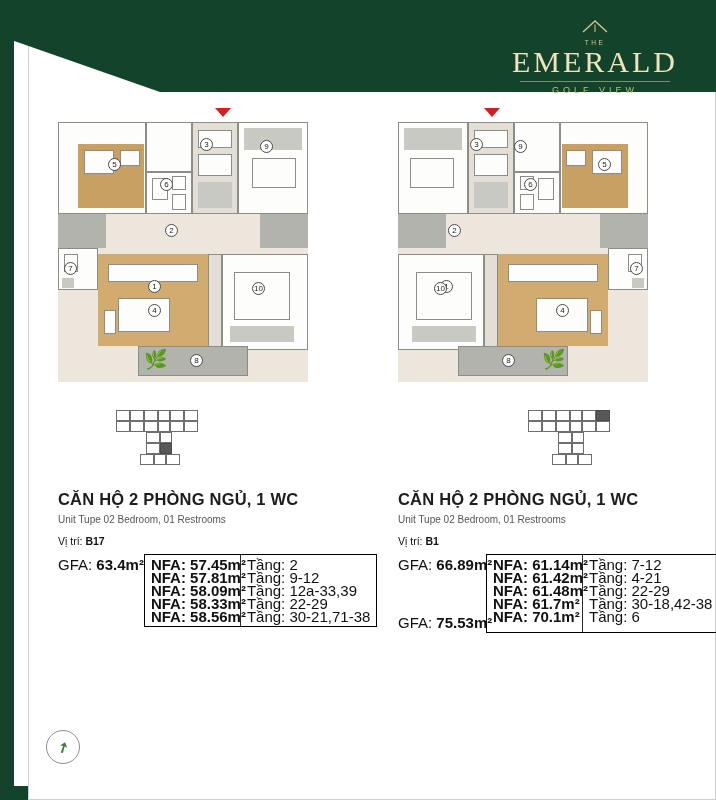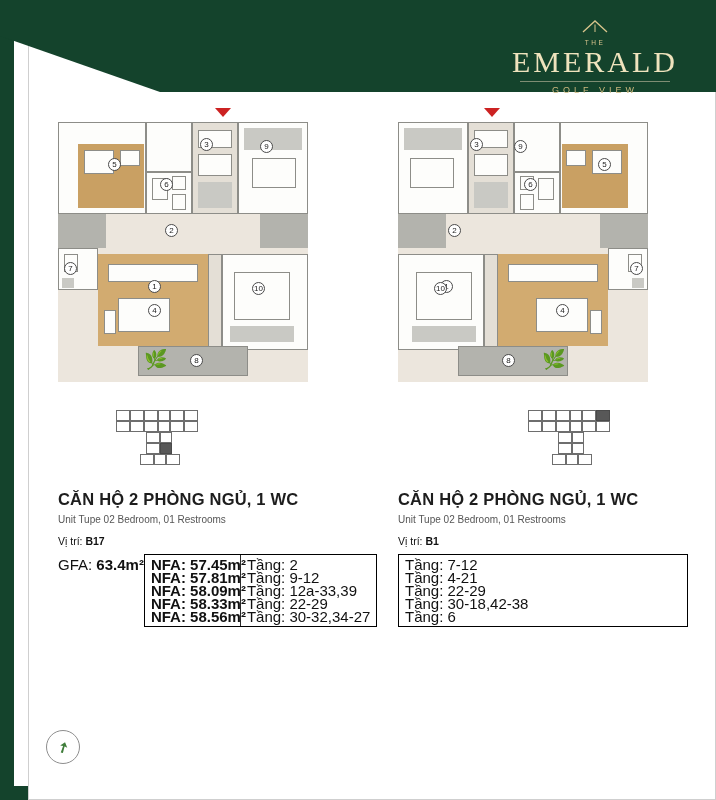--- a/index.html
+++ b/index.html
@@ -366,21 +366,21 @@
             <div class="tb-row"><b>NFA: 57.81m²</b></div>
             <div class="tb-row"><b>NFA: 58.09m²</b></div>
             <div class="tb-row"><b>NFA: 58.33m²</b></div>
             <div class="tb-row"><b>NFA: 58.56m²</b></div>
           </div>
           <div class="tb-col tang">
             <div class="tb-row"><span>Tầng: 2</span></div>
             <div class="tb-row"><span>Tầng: 9-12</span></div>
             <div class="tb-row"><span>Tầng: 12a-33,39</span></div>
             <div class="tb-row"><span>Tầng: 22-29</span></div>
-            <div class="tb-row"><span>Tầng: 30-32,34-27</span></div>
+            <div class="tb-row"><span>Tầng: 30-21,71-38</span></div>
           </div>
         </div>
       </div>
     </div>
   </div>
 
   <div class="plan-col right">
 
     <div class="fp">
       <div class="fp-marker" style="left:92px; top:-6px;"></div>
@@ -465,21 +465,39 @@
 
     <div class="title">CĂN HỘ 2 PHÒNG NGỦ, 1 WC</div>
     <div class="subtitle">Unit Tupe 02 Bedroom, 01 Restrooms</div>
     <div class="viTri">
       <span>Vị trí:</span>
       <b>B1</b>
     </div>
 
     <div class="spec">
       <div class="spec-box">
+        <div class="gfa-col">
+          <div class="gfa-line">
+            <span>GFA:</span>
+            <b>66.89m²</b>
+          </div>
+          <div style="height:39px;"></div>
+          <div class="gfa-line">
+            <span>GFA:</span>
+            <b>75.53m²</b>
+          </div>
+        </div>
         <div class="table-box">
+          <div class="tb-col nfa">
+            <div class="tb-row"><b>NFA: 61.14m²</b></div>
+            <div class="tb-row"><b>NFA: 61.42m²</b></div>
+            <div class="tb-row"><b>NFA: 61.48m²</b></div>
+            <div class="tb-row"><b>NFA: 61.7m²</b></div>
+            <div class="tb-row"><b>NFA: 70.1m²</b></div>
+          </div>
           <div class="tb-col tang">
             <div class="tb-row"><span>Tầng: 7-12</span></div>
             <div class="tb-row"><span>Tầng: 4-21</span></div>
             <div class="tb-row"><span>Tầng: 22-29</span></div>
             <div class="tb-row"><span>Tầng: 30-18,42-38</span></div>
             <div class="tb-row"><span>Tầng: 6</span></div>
           </div>
         </div>
       </div>
     </div>

